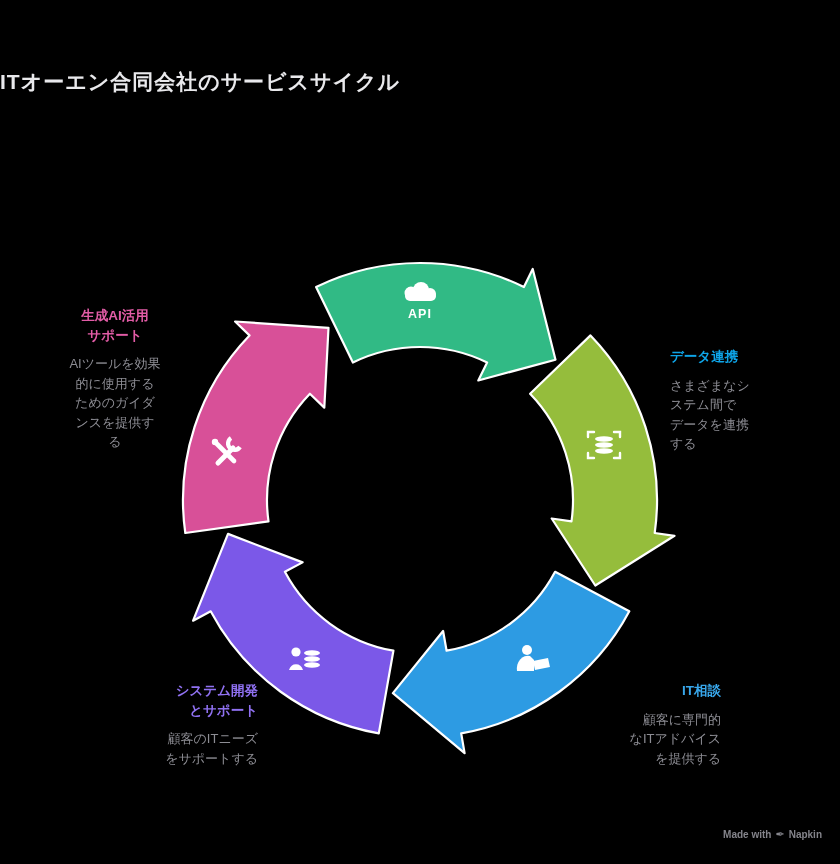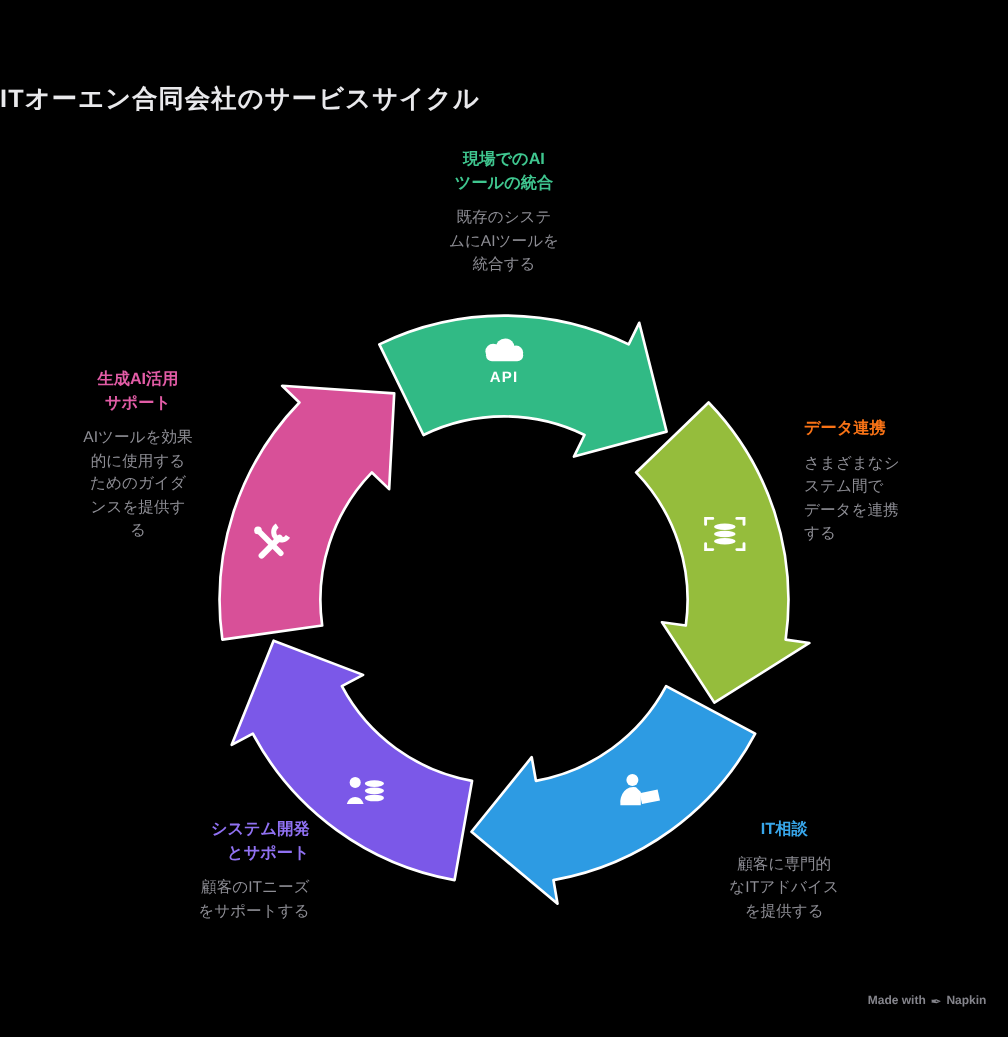--- a/index.html
+++ b/index.html
@@ -6,21 +6,21 @@
   .canvas{position:relative;width:840px;height:864px;background:#000;overflow:hidden;
           font-family:"Liberation Sans","DejaVu Sans",sans-serif;}
   .title{position:absolute;top:68px;left:0;width:100%;
          font-size:21px;font-weight:bold;letter-spacing:1px;}
   svg.cycle{position:absolute;left:0;top:0;}
   .node{position:absolute;}
   .node .label{font-size:13.5px;font-weight:bold;line-height:1.45;white-space:pre-line;}
   .node .desc{font-size:13px;line-height:1.5;white-space:pre-line;margin-top:9px;}
   .n1{left:330px;top:123px;width:180px;text-align:center;}
   .n2{left:670px;top:347px;width:125px;text-align:left;}
-  .n3{left:586px;top:681px;width:135px;text-align:center;}
+  .n3{left:586px;top:681px;width:135px;text-align:right;}
   .n4{left:108px;top:681px;width:150px;text-align:right;}
   .n5{left:45px;top:306px;width:140px;text-align:center;}
   .credit{position:absolute;right:18px;bottom:23px;font-size:10px;font-weight:bold;
           display:flex;align-items:center;gap:4px;padding-left:15px;}
   .credit .nib{font-size:11px;}
 </style>
 </head>
 <body>
 
 <div class="canvas">
@@ -66,30 +66,23 @@
     </g>
 
     <g transform="translate(228,452)">
       <path d="M3,-14 a 6.5,6.5 0 1 0 9,9" fill="none" stroke="#fff" stroke-width="4.2"></path>
       <line x1="-10" y1="11" x2="5" y2="-4" stroke="#fff" stroke-width="5" stroke-linecap="round"></line>
       <line x1="-11" y1="-8" x2="6" y2="9" stroke="#fff" stroke-width="4.6" stroke-linecap="round"></line>
       <circle cx="-13" cy="-10" r="3.2" fill="#fff"></circle>
     </g>
   </svg>
 
-  <div class="node n1">
-    <div class="label" style="color: rgb(63, 198, 143);">現場でのAI
-ツールの統合</div>
-    <div class="desc" style="color: rgb(141, 141, 148);">既存のシステ
-ムにAIツールを
-統合する</div>
-  </div>
 
   <div class="node n2">
-    <div class="label" style="color: #f97316;">データ連携</div>
+    <div class="label" style="color: #0ea5e9;">データ連携</div>
     <div class="desc" style="color: rgb(141, 141, 148);">さまざまなシ
 ステム間で
 データを連携
 する</div>
   </div>
 
   <div class="node n3">
     <div class="label" style="color: rgb(56, 166, 234);">IT相談</div>
     <div class="desc" style="color: rgb(141, 141, 148);">顧客に専門的
 なITアドバイス

